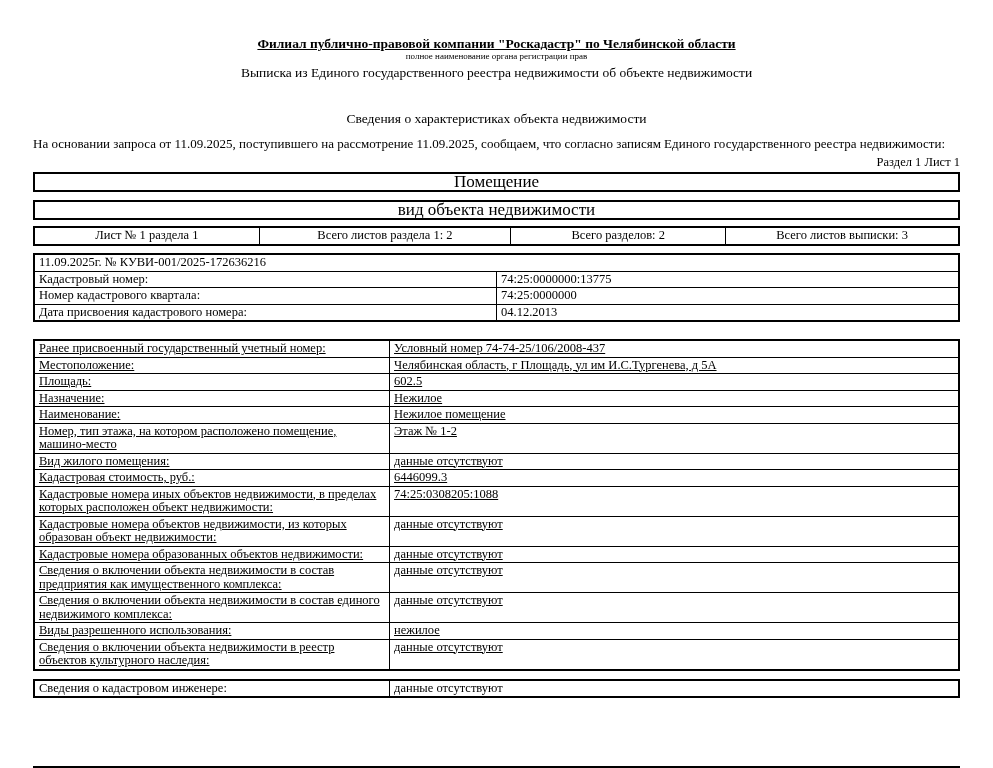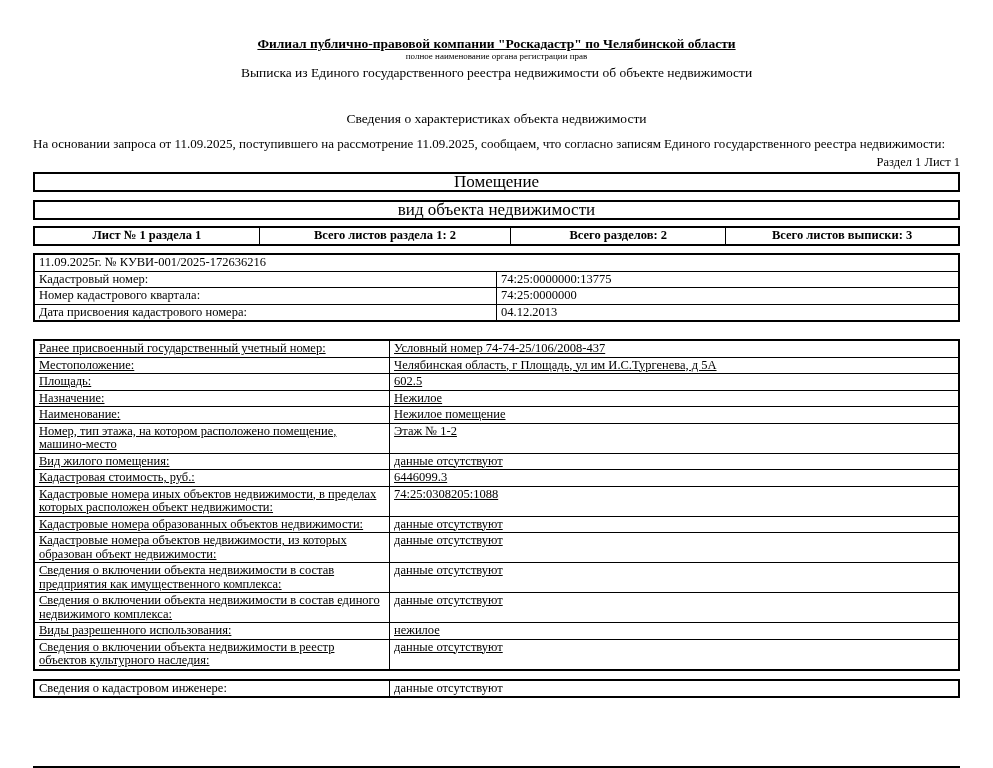--- a/index.html
+++ b/index.html
@@ -21,21 +21,21 @@
   .mt2{margin-top:8px;}
   .mt3{margin-top:3px;}
   .mt6{margin-top:6px;}
   .mt7{margin-top:7px;}
   .mt17{margin-top:17px;text-decoration:underline;}
 
   table{border-collapse:collapse;width:100%;table-layout:fixed;}
   table.bordered{border:2px solid #000;}
   td{border:1.5px solid #000;font-size:12.5px;line-height:13.5px;padding:1px 4px;vertical-align:top;word-wrap:break-word;}
   td.c{text-align:center;}
-  .cols4 td{height:14px;font-weight:bold;}
+  .cols4 td{height:14px;}
   .lbl{width:38.2%;}
   .val{width:61.8%;}
 
   .footer-zone{position:relative;height:150px;margin-top:6px;}
   .bottom-table{margin-top:68px;}
   .bottom-table td{height:11px;}
   .bt-c1{width:39.6%;}
   .bt-c2{width:27.2%;}
   .bt-c3{width:33.2%;}
 
@@ -123,25 +123,25 @@
     </tr>
     <tr>
       <td class="lbl">Кадастровая стоимость, руб.:</td>
       <td class="val">6446099.3</td>
     </tr>
     <tr>
       <td class="lbl">Кадастровые номера иных объектов недвижимости, в пределах которых расположен объект недвижимости:</td>
       <td class="val">74:25:0308205:1088</td>
     </tr>
     <tr>
-      <td class="lbl">Кадастровые номера образованных объектов недвижимости:</td>
+      <td class="lbl">Кадастровые номера объектов недвижимости, из которых образован объект недвижимости:</td>
       <td class="val">данные отсутствуют</td>
     </tr>
     <tr>
-      <td class="lbl">Кадастровые номера объектов недвижимости, из которых образован объект недвижимости:</td>
+      <td class="lbl">Кадастровые номера образованных объектов недвижимости:</td>
       <td class="val">данные отсутствуют</td>
     </tr>
     <tr>
       <td class="lbl">Сведения о включении объекта недвижимости в состав предприятия как имущественного комплекса:</td>
       <td class="val">данные отсутствуют</td>
     </tr>
     <tr>
       <td class="lbl">Сведения о включении объекта недвижимости в состав единого недвижимого комплекса:</td>
       <td class="val">данные отсутствуют</td>
     </tr>

